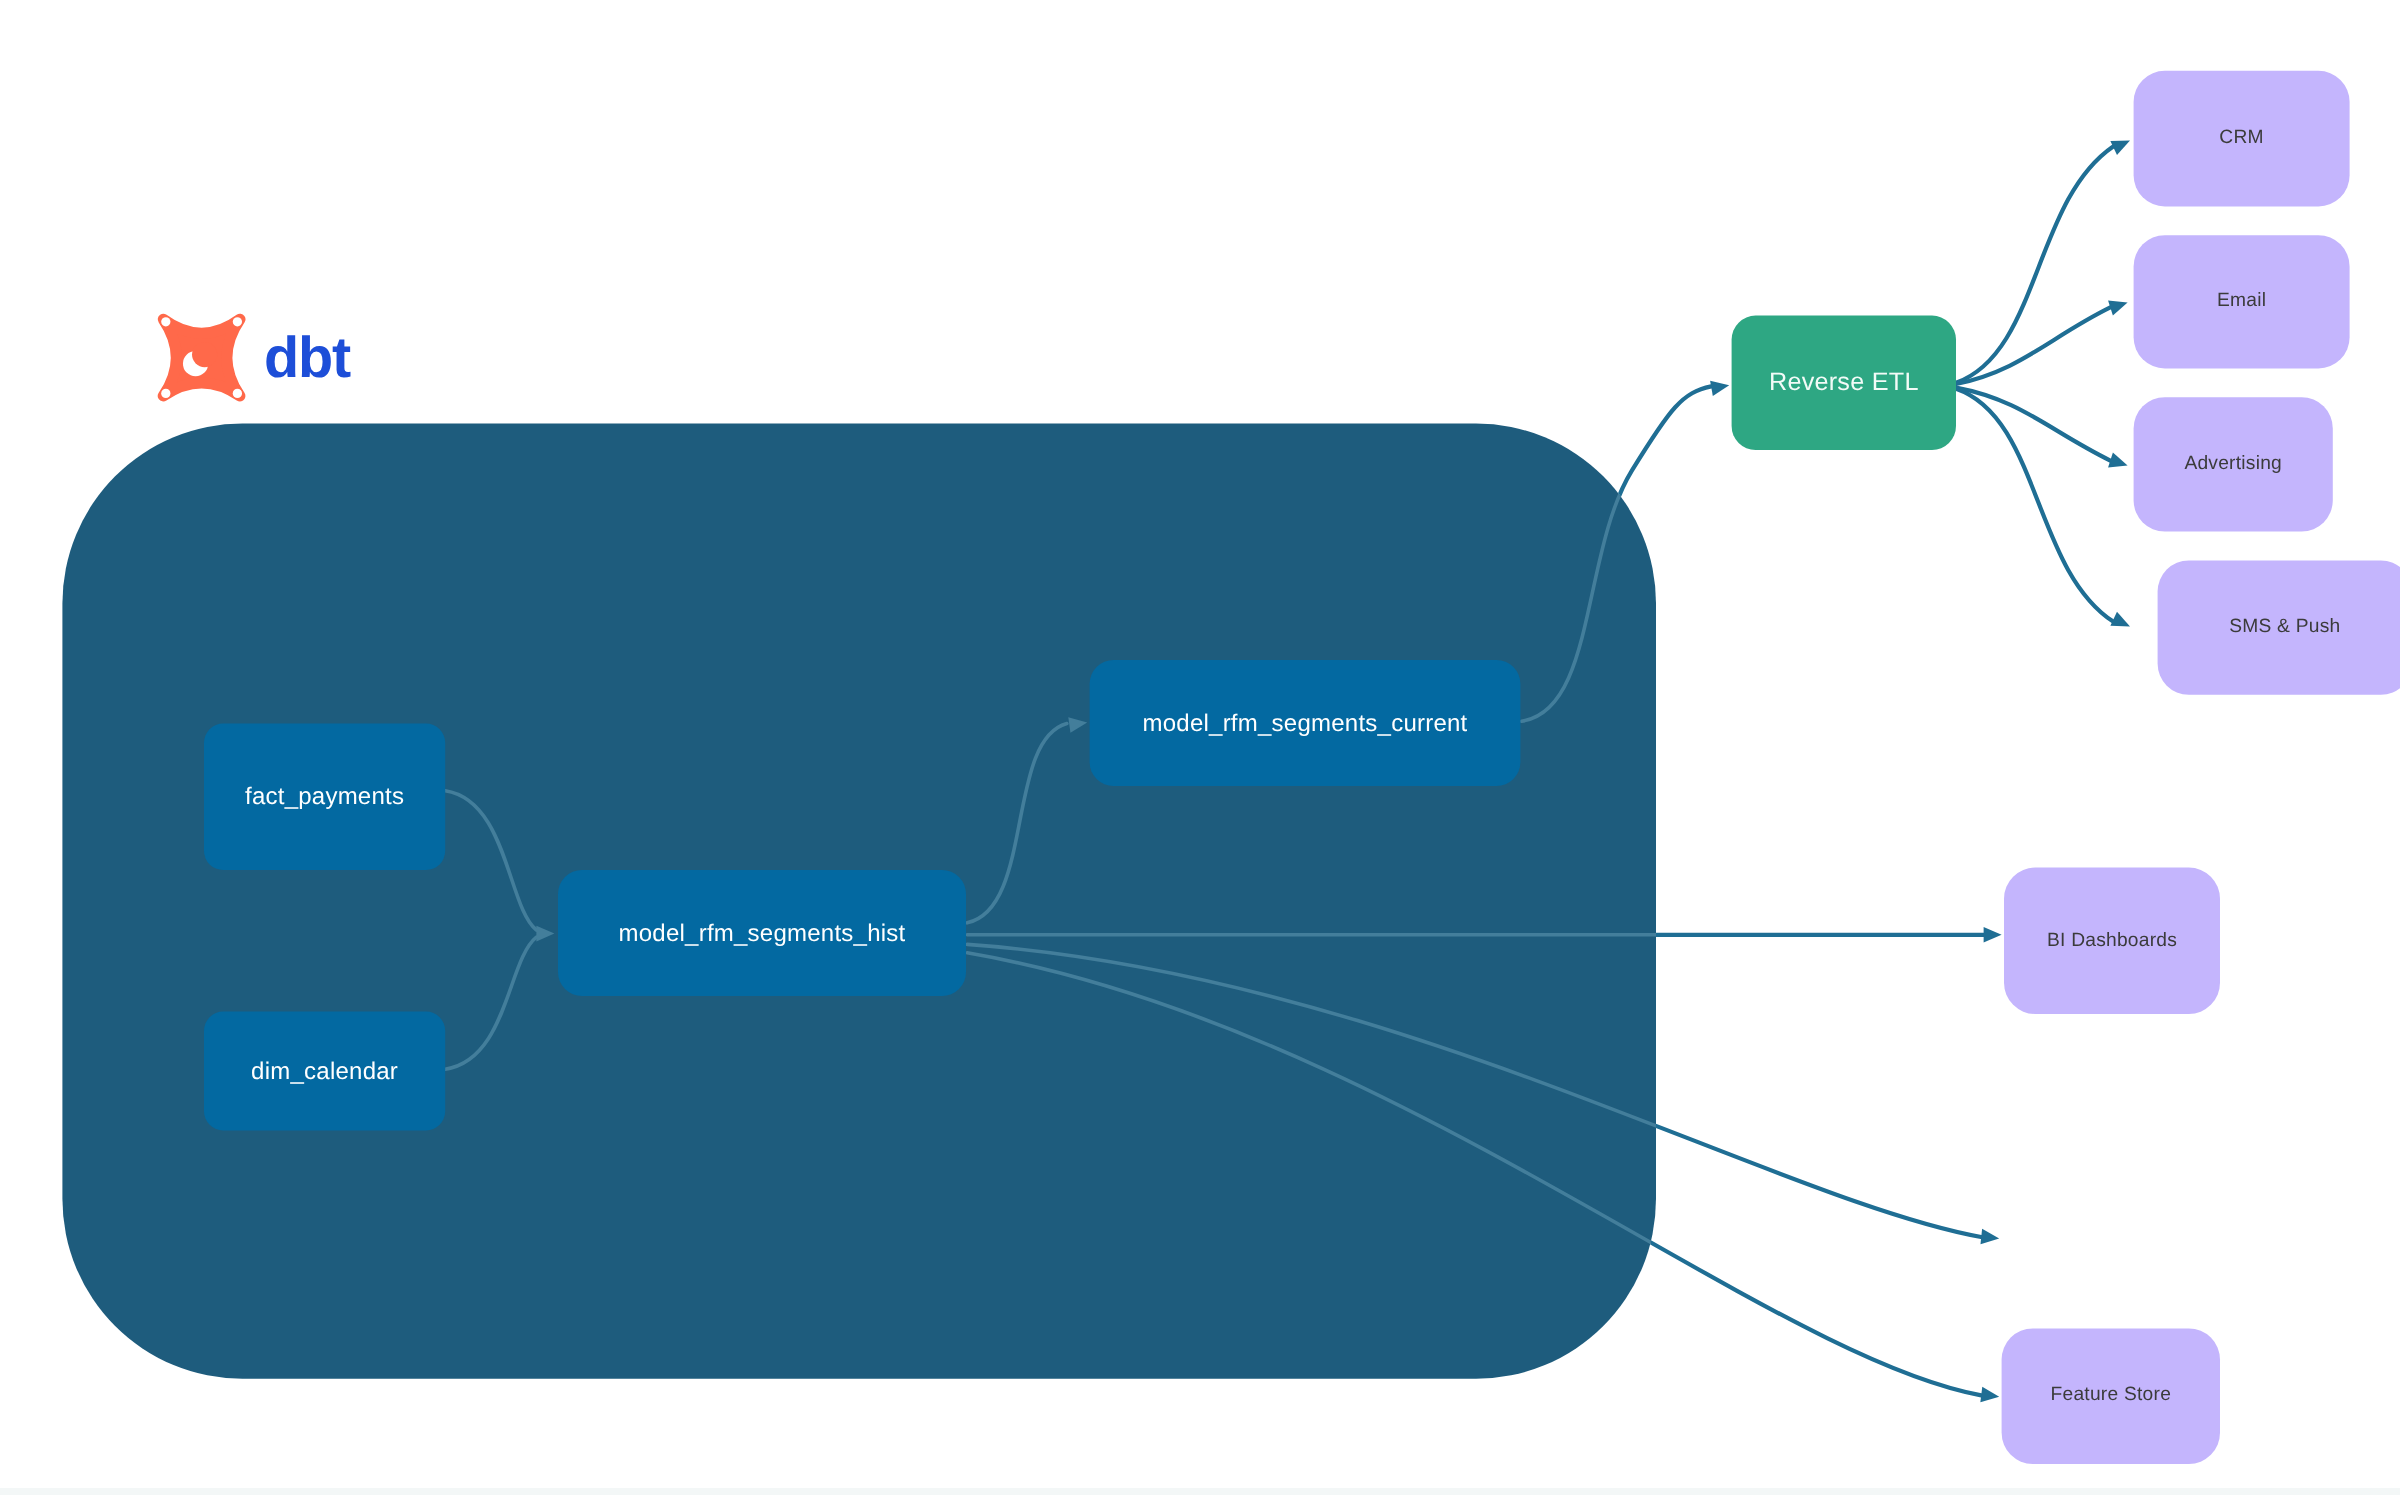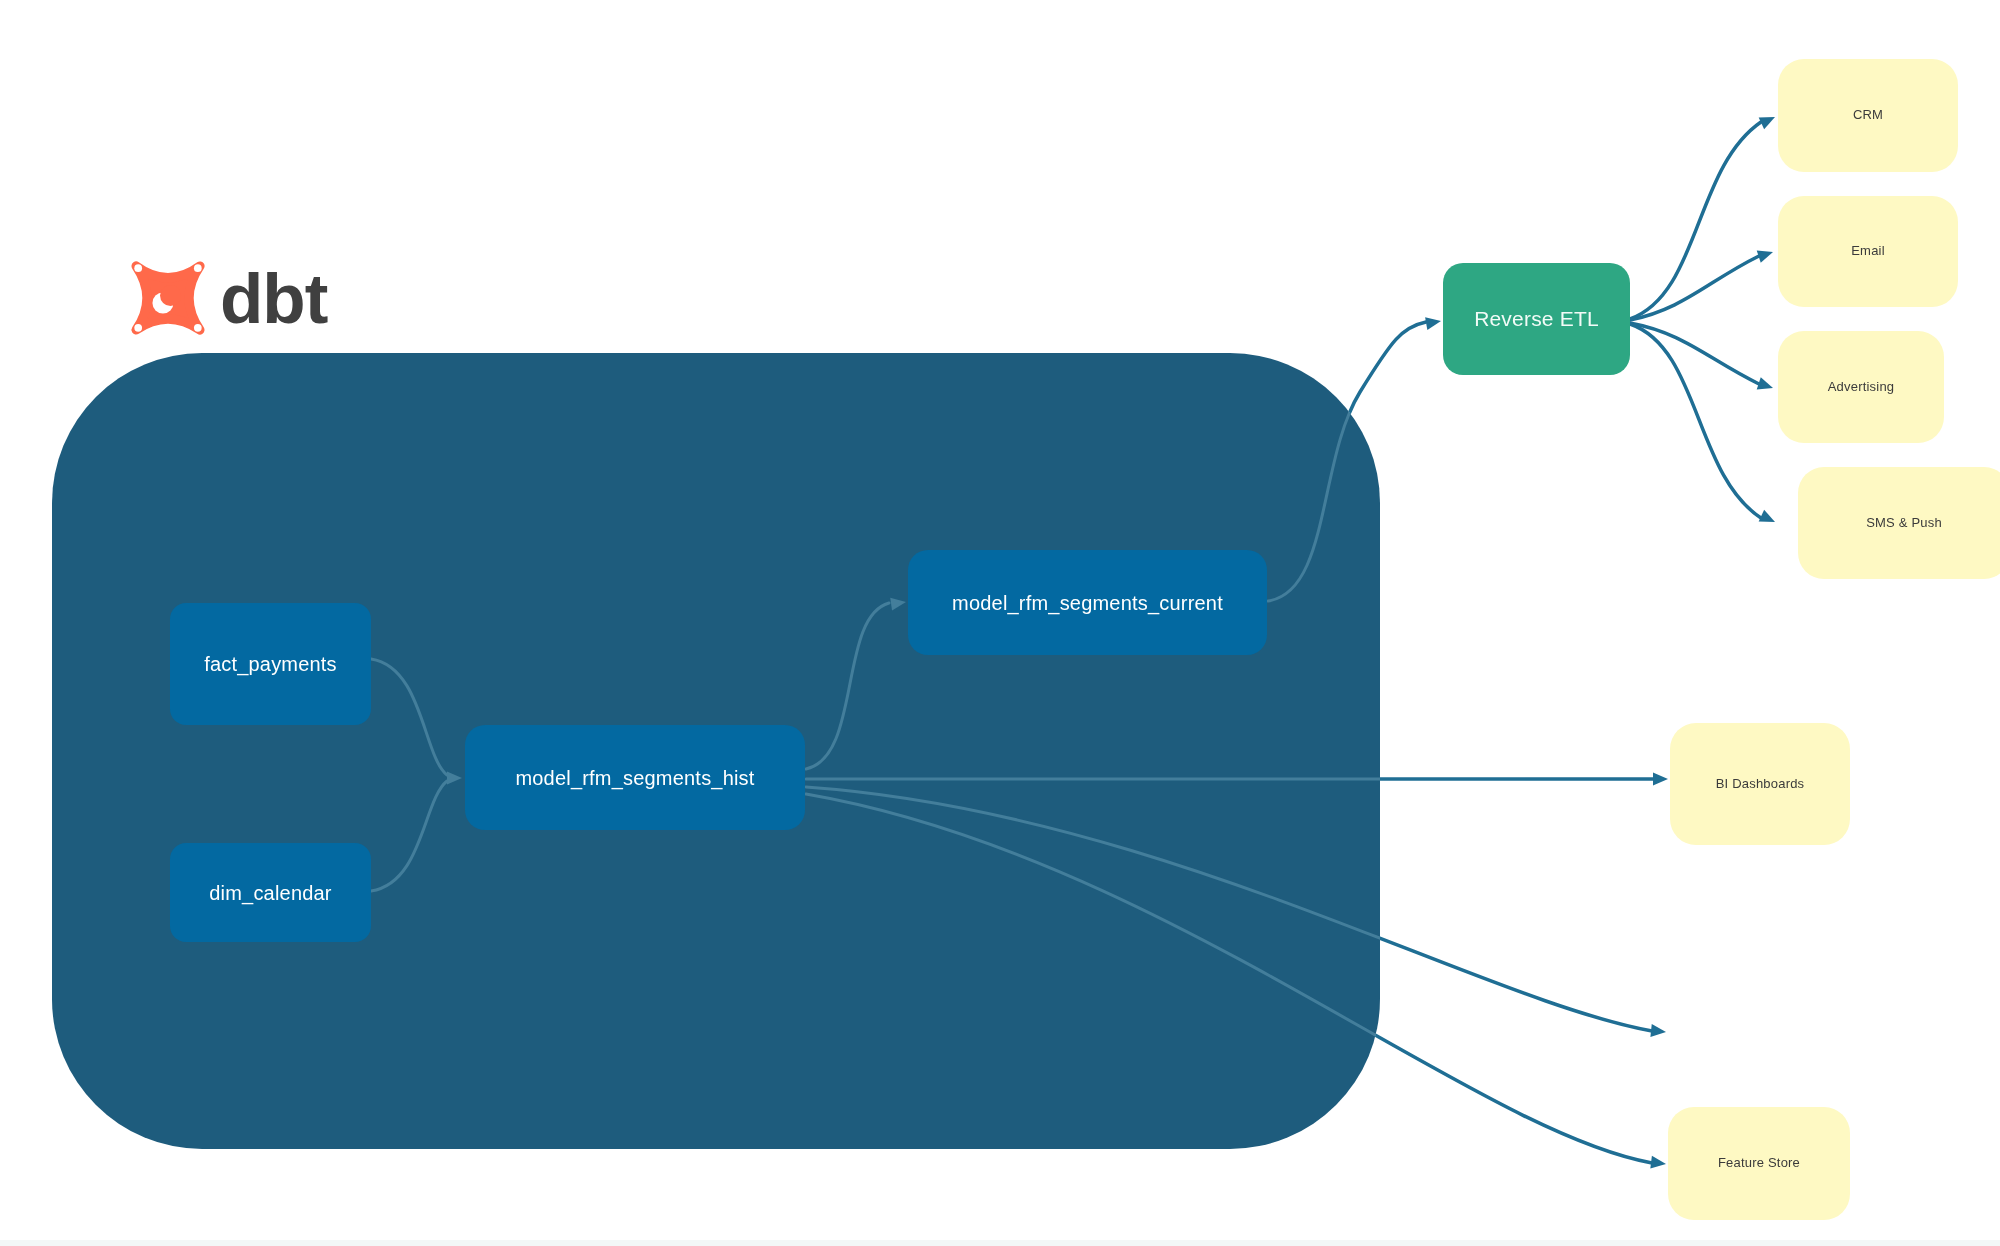--- a/index.html
+++ b/index.html
@@ -29,30 +29,30 @@
   }
   .node-model{
     background:#0369a1;color:#ffffff;
     border-radius:16px;font-size:20px;
   }
   .node-etl{
     background:#2ea783;color:#f2fbf7;
     border-radius:20px;font-size:21px;
   }
   .node-dest{
-    background:#fef9c3;color:#3b3b3b;
-    border-radius:26px;font-size:13px;
+    background:#c4b5fd;color:#3b3b3b;
+    border-radius:26px;font-size:16px;
     padding:0 14px;box-sizing:border-box;
   }
   #logo{
     position:absolute;left:126px;top:252px;height:92px;
     display:flex;align-items:center;
   }
   #logo-word{
-    font-size:71px;font-weight:700;color:#404040;
+    font-size:48px;font-weight:700;color:#1d4ed8;
     margin-left:10px;letter-spacing:-1px;
   }
   #bottom-strip{
     position:absolute;left:0;bottom:0;width:2000px;height:6px;
     background:#f3f7f7;
   }
 </style>
 </head>
 <body>
 

